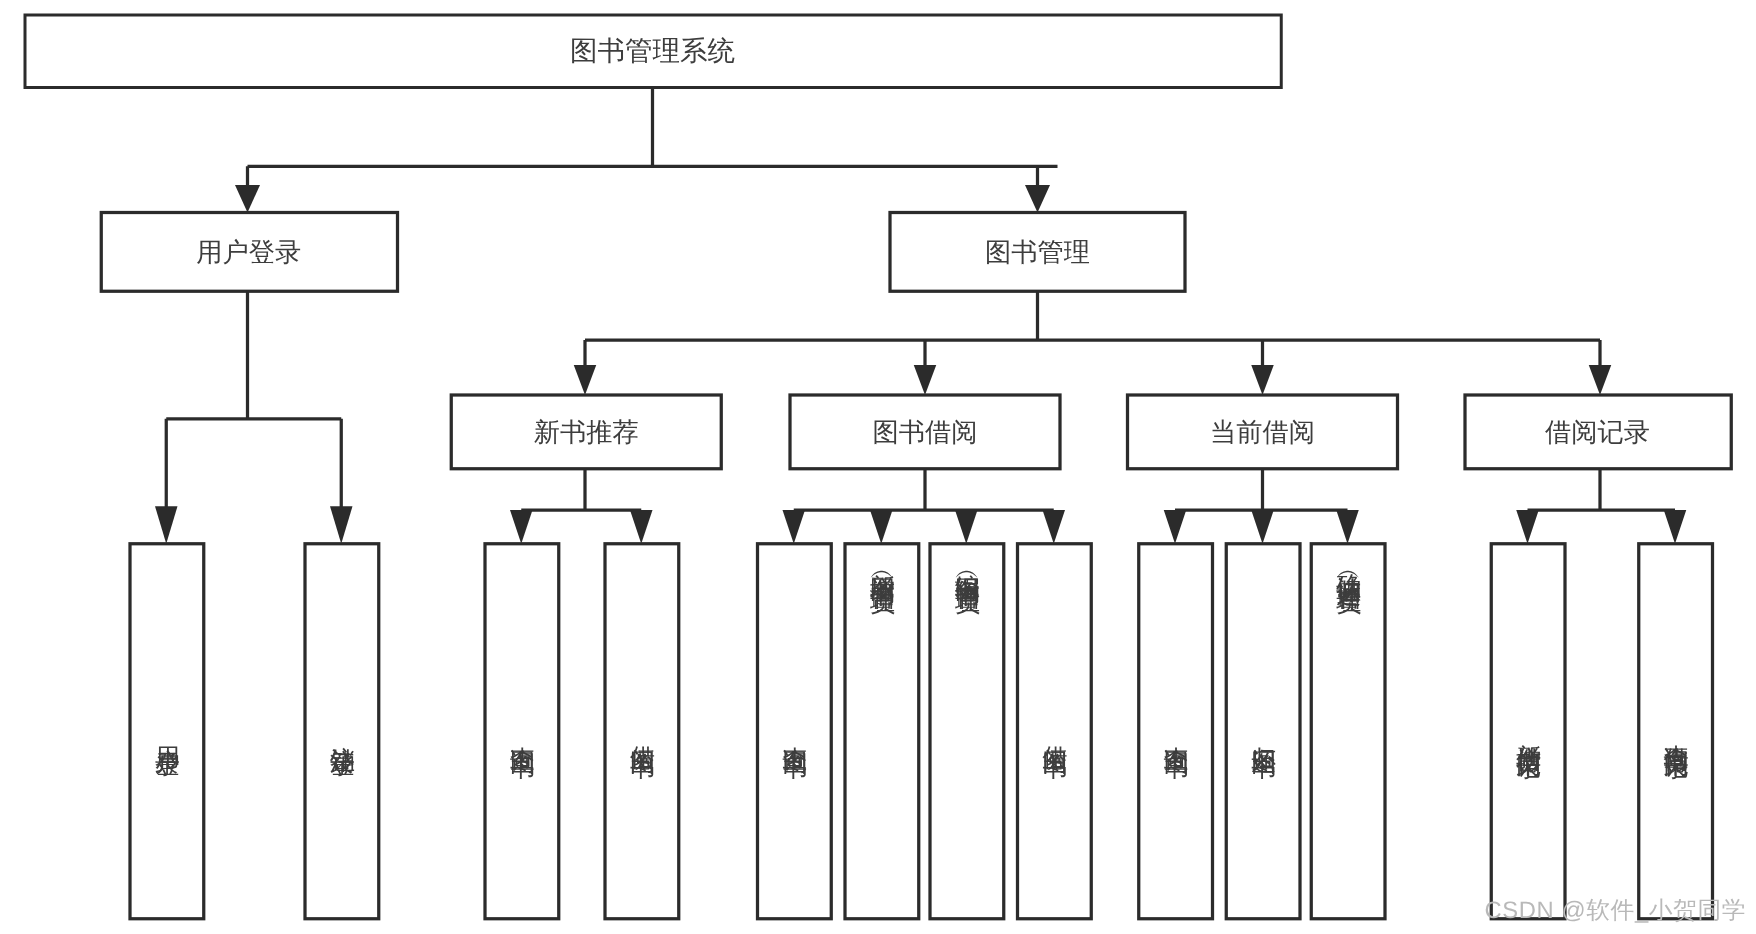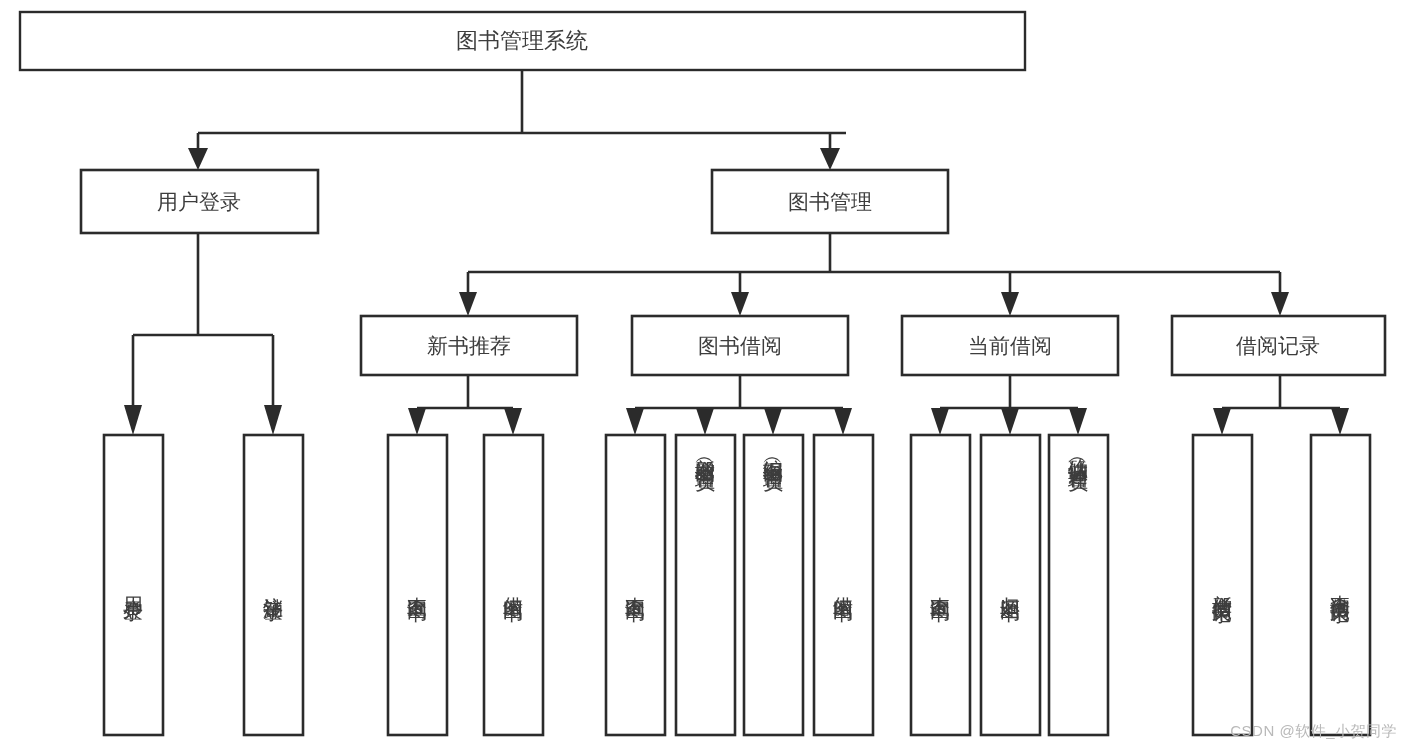--- a/index.html
+++ b/index.html
@@ -69,21 +69,21 @@
     line-height: 1;
     letter-spacing: 2px;
     color: #3d3d3d;
     white-space: nowrap;
   }
   .watermark {
     position: absolute;
     right: 8px;
     bottom: 6px;
     font-family: "Liberation Sans", "DejaVu Sans", sans-serif;
-    font-size: 15px;
+    font-size: 19px;
     color: #b9b9b9;
     letter-spacing: 0.5px;
     white-space: nowrap;
   }
 </style>
 </head>
 <body>
 
 <div id="diagram-root">
 

